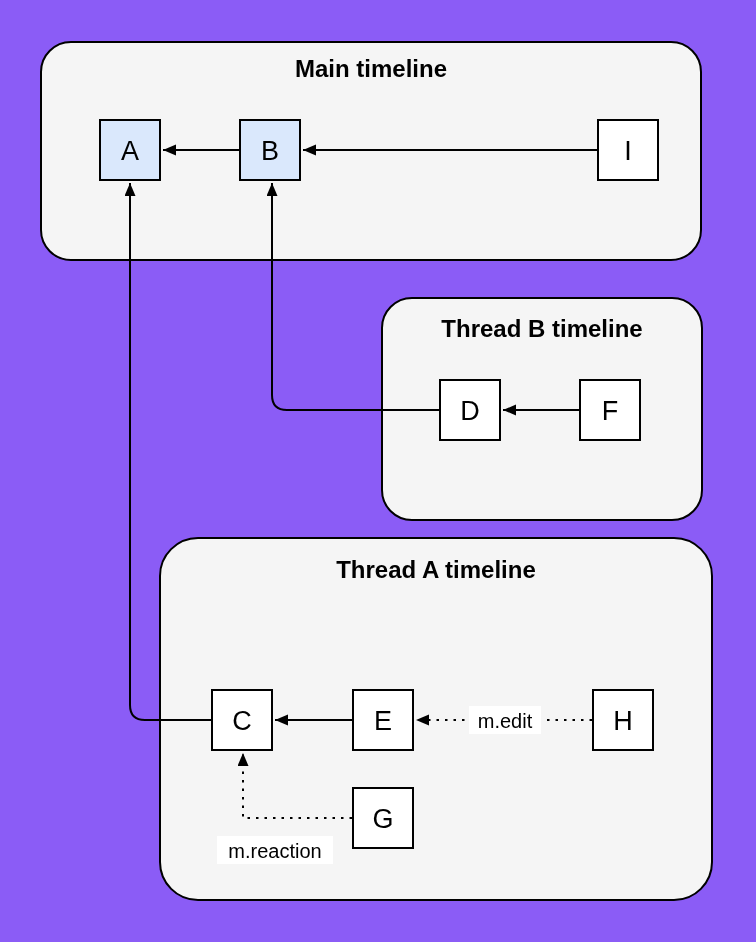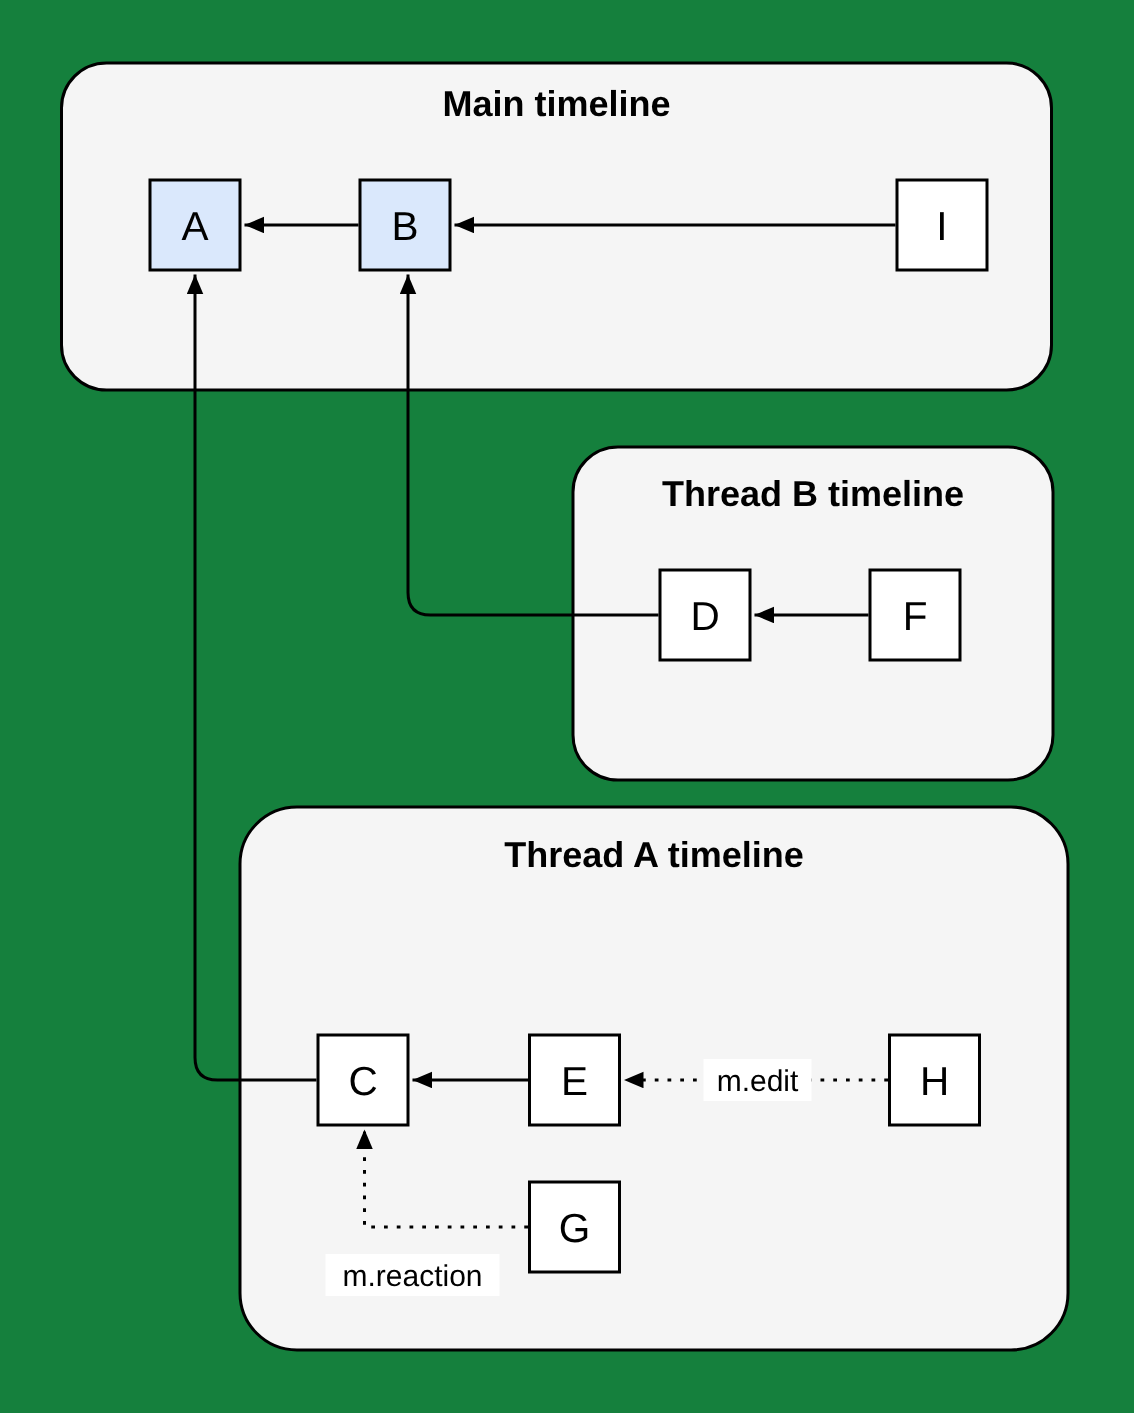--- a/index.html
+++ b/index.html
@@ -7,21 +7,21 @@
     padding: 0;
     background: #ffffff;
     width: 756px;
     height: 942px;
     font-family: "Liberation Sans", "DejaVu Sans", sans-serif;
   }
   .stage {
     position: relative;
     width: 756px;
     height: 942px;
-    background: #15803d;
+    background: #8b5cf6;
     overflow: hidden;
   }
   svg { display: block; }
   .container-box {
     stroke: #000000;
     stroke-width: 2;
   }
   .node-box {
     stroke: #000000;
     stroke-width: 2;

